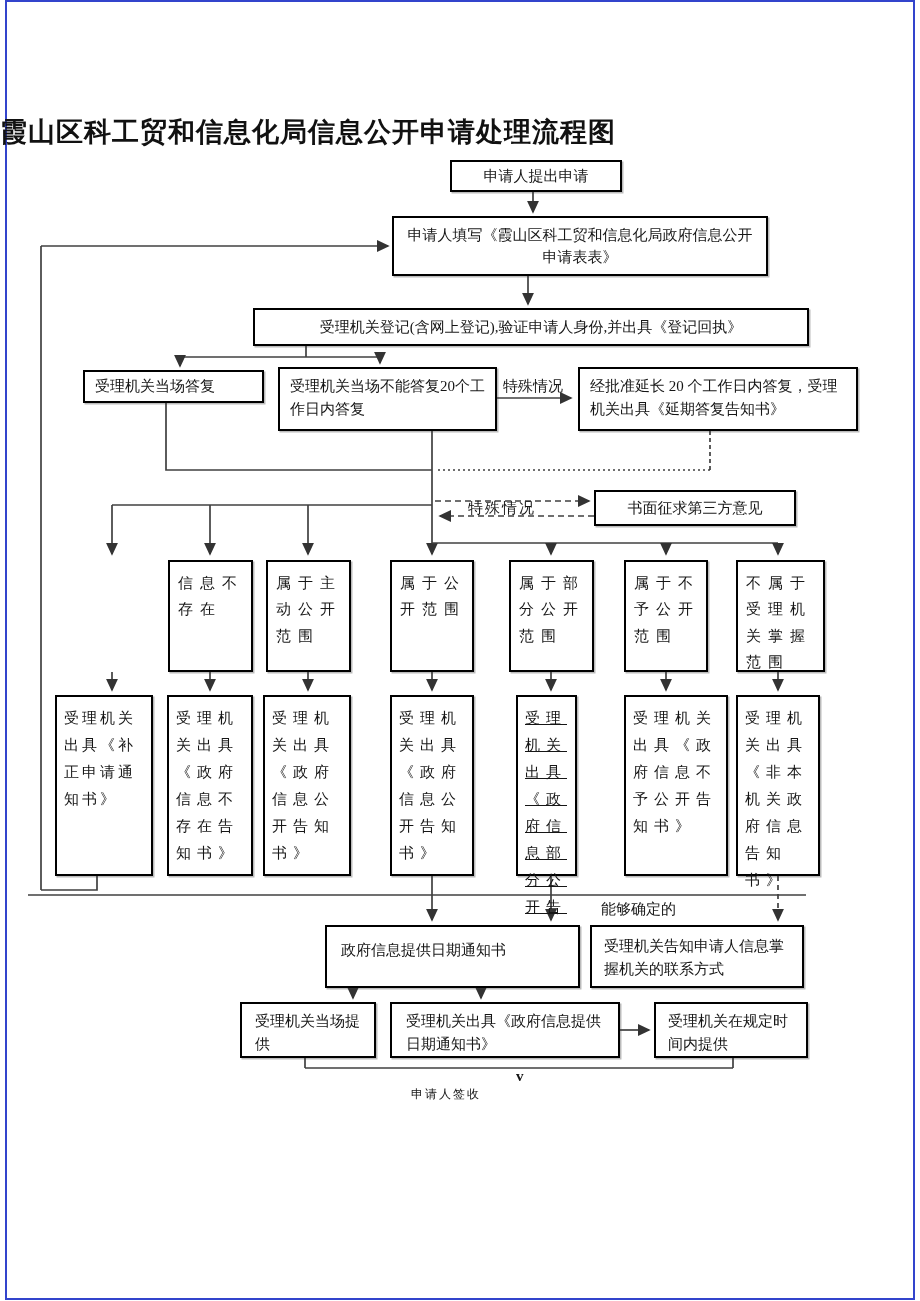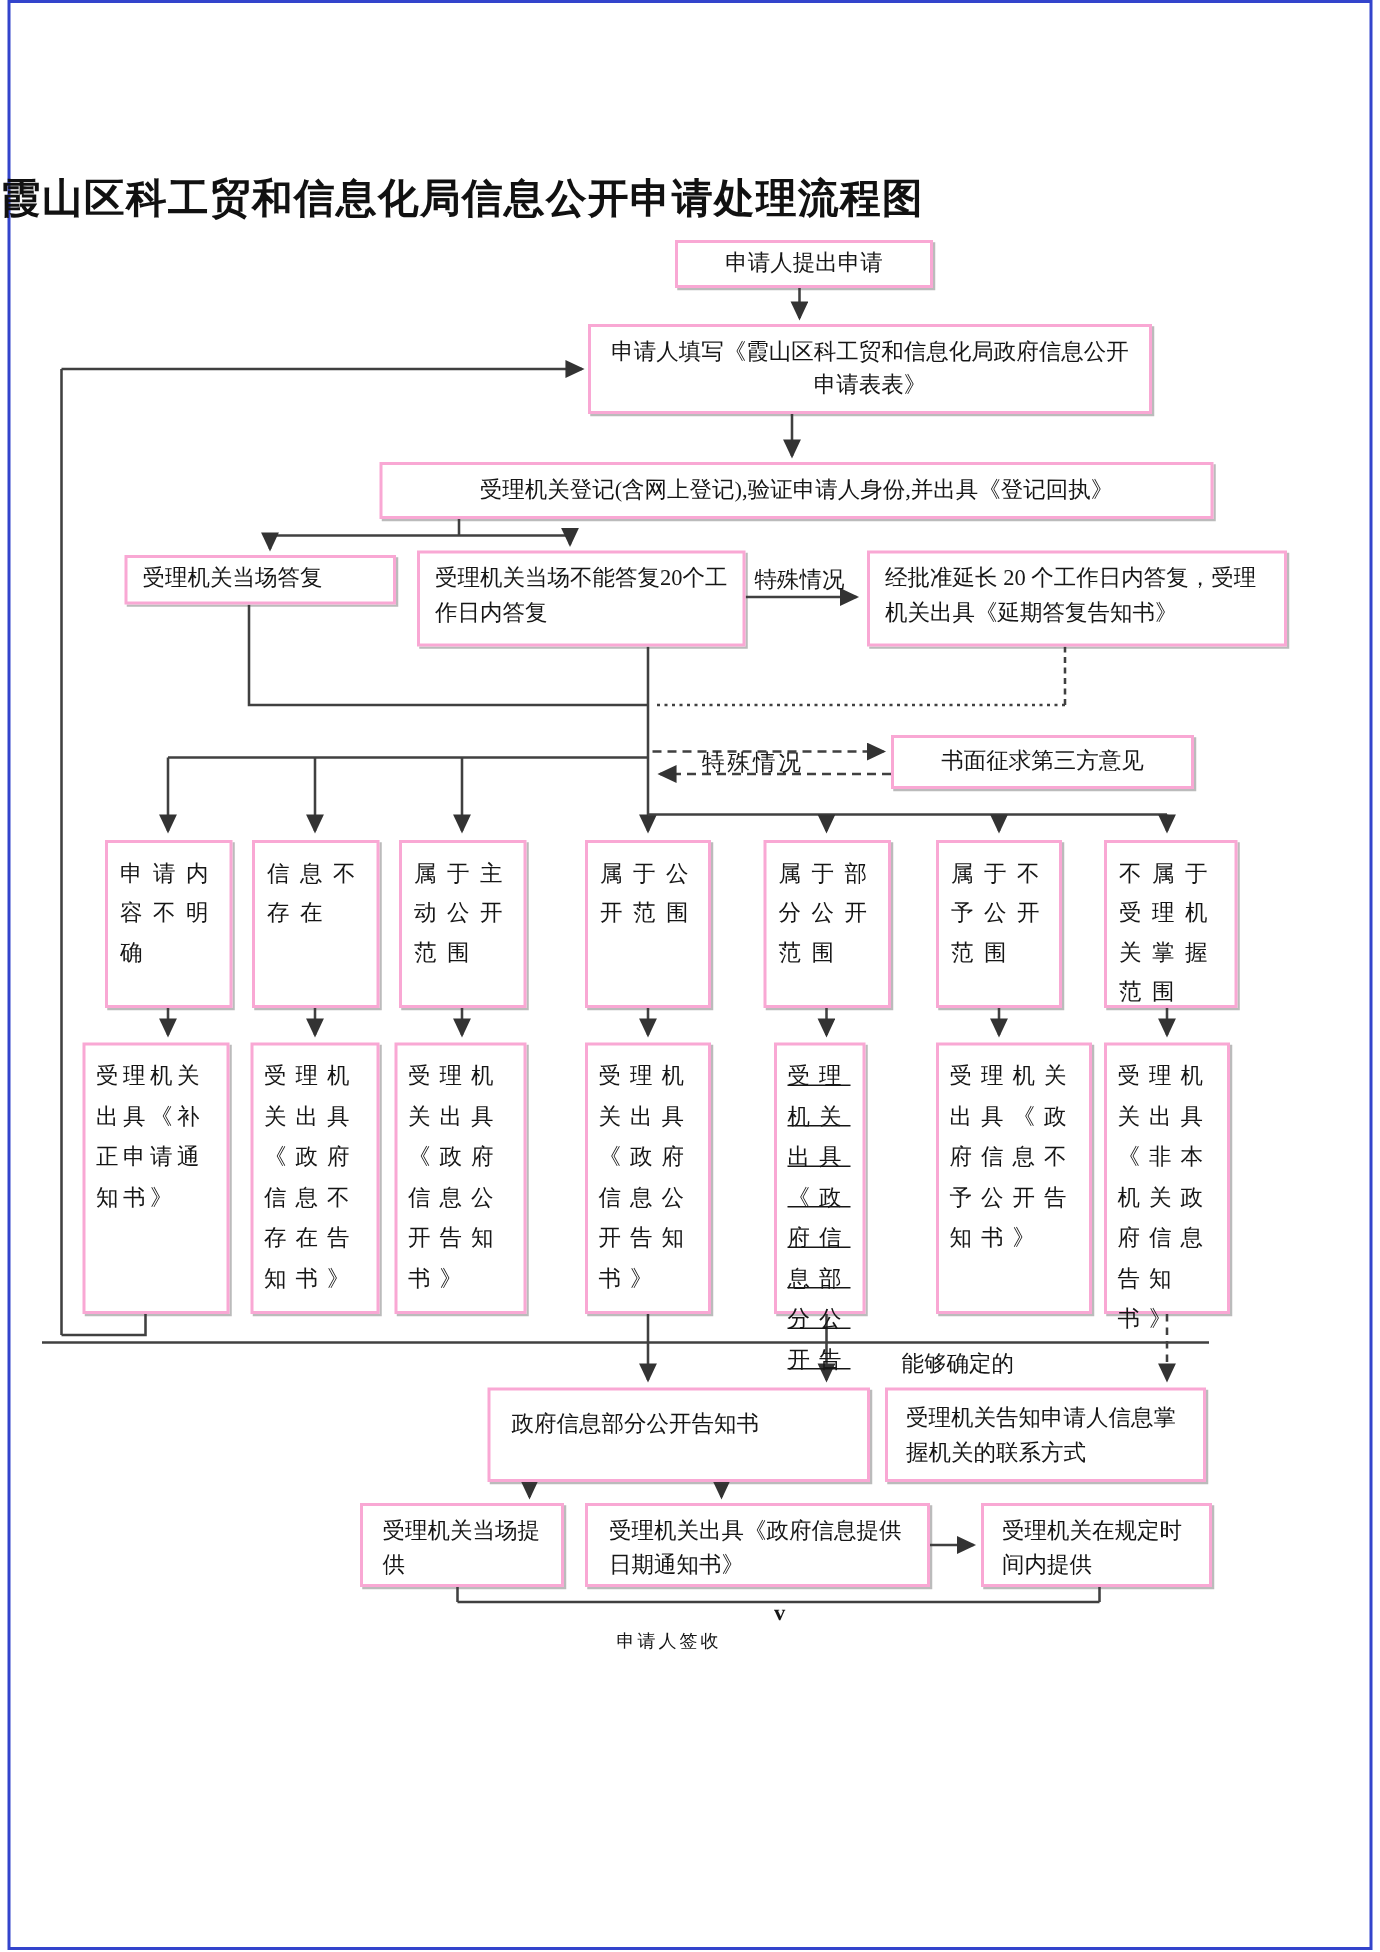--- a/index.html
+++ b/index.html
@@ -1,21 +1,21 @@
 <!DOCTYPE html>
 <html><head>
 <meta charset="utf-8">
 <style>
   html,body{margin:0;padding:0;background:#fff;}
   #page{position:relative;width:920px;height:1301px;background:#ffffff;overflow:hidden;
         font-family:"Liberation Serif","DejaVu Serif",serif;}
   #page-border{position:absolute;left:5px;top:0;width:906px;height:1296px;
                border:2px solid #3344cc;pointer-events:none;}
   #connectors{position:absolute;left:0;top:0;z-index:1;}
-  .box{position:absolute;z-index:2;background:#fff;border:2px solid #f9a8d4;
+  .box{position:absolute;z-index:2;background:#fff;border:2px solid #000000;
        box-sizing:border-box;color:#161616;font-size:15px;line-height:1.5;
        box-shadow:1.5px 1.5px 0 rgba(60,60,60,.35);}
   .vcenter{display:flex;align-items:center;justify-content:center;text-align:center;}
   .vmid-left{display:flex;align-items:center;padding:0 10px;}
   .pad{padding:6px 10px;}
   .cond{letter-spacing:7px;padding:8px 6px 0 8px;line-height:1.75;}
   .notice{letter-spacing:6px;padding:8px 5px 0 7px;line-height:1.8;}
   .label{position:absolute;z-index:3;color:#161616;font-size:15px;background:transparent;}
   #title{position:absolute;left:0;top:114px;width:792px;text-align:left;z-index:2;
          font-family:"Liberation Sans","DejaVu Sans",sans-serif;
@@ -110,39 +110,38 @@
   <div class="box pad" style="left:278px;top:367px;width:219px;height:64px;">受理机关当场不能答复20个工作日内答复</div>
 
   <div class="label" style="left:503px;top:377px;">特殊情况</div>
 
   <div class="box pad" style="left:578px;top:367px;width:280px;height:64px;">经批准延长 20 个工作日内答复，受理机关出具《延期答复告知书》</div>
 
   <div class="box vcenter" style="left:594px;top:490px;width:202px;height:36px;">书面征求第三方意见</div>
 
   <div class="label" style="left:468px;top:499px;letter-spacing:2px;">特殊情况</div>
 
-  <div class="box cond" style="left:70px;top:560px;width:85px;height:112px;">申请内容不明确</div>
   <div class="box cond" style="left:168px;top:560px;width:85px;height:112px;">信息不存在</div>
   <div class="box cond" style="left:266px;top:560px;width:85px;height:112px;">属于主动公开范围</div>
   <div class="box cond" style="left:390px;top:560px;width:84px;height:112px;">属于公开范围</div>
   <div class="box cond" style="left:509px;top:560px;width:85px;height:112px;">属于部分公开范围</div>
   <div class="box cond" style="left:624px;top:560px;width:84px;height:112px;">属于不予公开范围</div>
   <div class="box cond" style="left:736px;top:560px;width:89px;height:112px;">不属于受理机关掌握范围</div>
 
   <div class="box notice" style="left:55px;top:695px;width:98px;height:181px;letter-spacing:3px;">受理机关出具《补正申请通知书》</div>
   <div class="box notice" style="left:167px;top:695px;width:86px;height:181px;">受理机关出具《政府信息不存在告知书》</div>
   <div class="box notice" style="left:263px;top:695px;width:88px;height:181px;">受理机关出具《政府信息公开告知书》</div>
   <div class="box notice" style="left:390px;top:695px;width:84px;height:181px;">受理机关出具《政府信息公开告知书》</div>
   <div class="box notice" style="left:516px;top:695px;width:61px;height:181px;text-decoration:underline;">受理机关出具《政府信息部分公开告知书》</div>
   <div class="box notice" style="left:624px;top:695px;width:104px;height:181px;">受理机关出具《政府信息不予公开告知书》</div>
   <div class="box notice" style="left:736px;top:695px;width:84px;height:181px;">受理机关出具《非本机关政府信息告知书》</div>
 
   <div class="label" style="left:601px;top:900px;">能够确定的</div>
 
-  <div class="box" style="left:325px;top:925px;width:255px;height:63px;padding:12px 12px 0 14px;">政府信息部分公开告知书</div>
+  <div class="box" style="left:325px;top:925px;width:255px;height:63px;padding:12px 12px 0 14px;">政府信息提供日期通知书</div>
 
   <div class="box" style="left:590px;top:925px;width:214px;height:63px;padding:8px 10px 0 12px;">受理机关告知申请人信息掌握机关的联系方式</div>
 
   <div class="box" style="left:240px;top:1002px;width:136px;height:56px;padding:6px 13px 0 13px;">受理机关当场提供</div>
 
   <div class="box" style="left:390px;top:1002px;width:230px;height:56px;padding:6px 12px 0 14px;">受理机关出具《政府信息提供日期通知书》</div>
 
   <div class="box" style="left:654px;top:1002px;width:154px;height:56px;padding:6px 10px 0 12px;">受理机关在规定时间内提供</div>
 
   <div class="label vmark" style="left:516px;top:1068px;">v</div>

